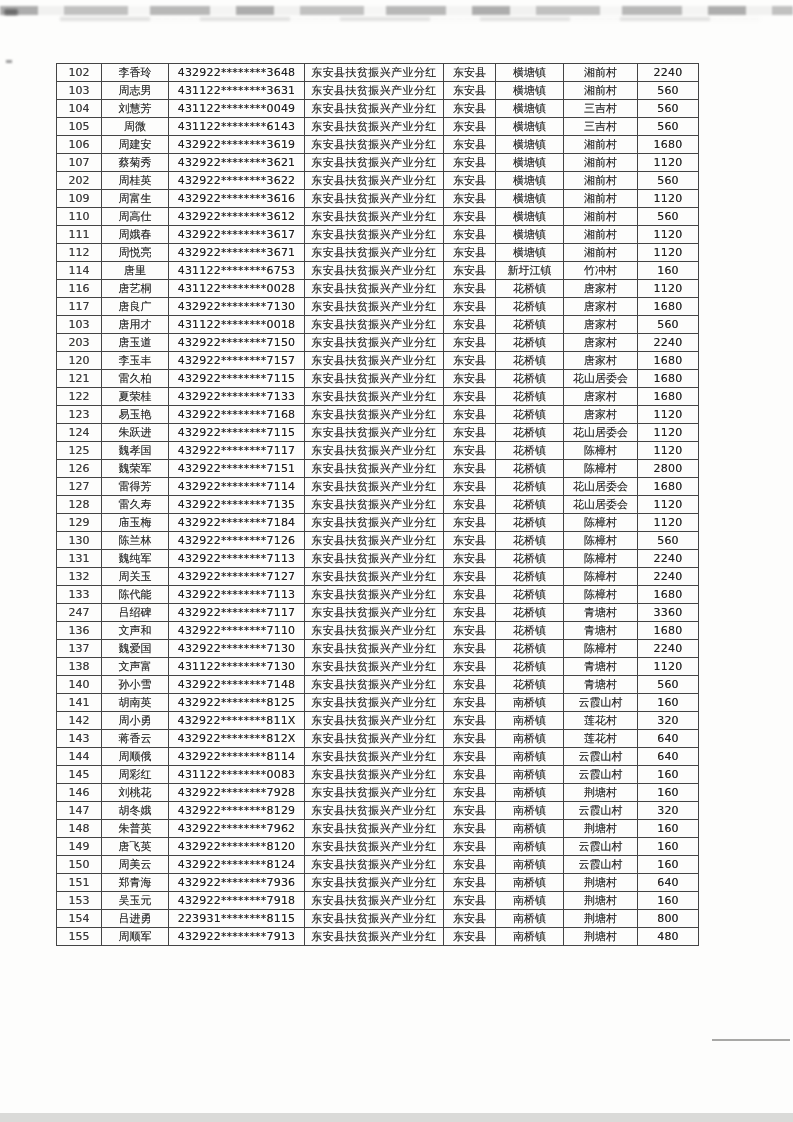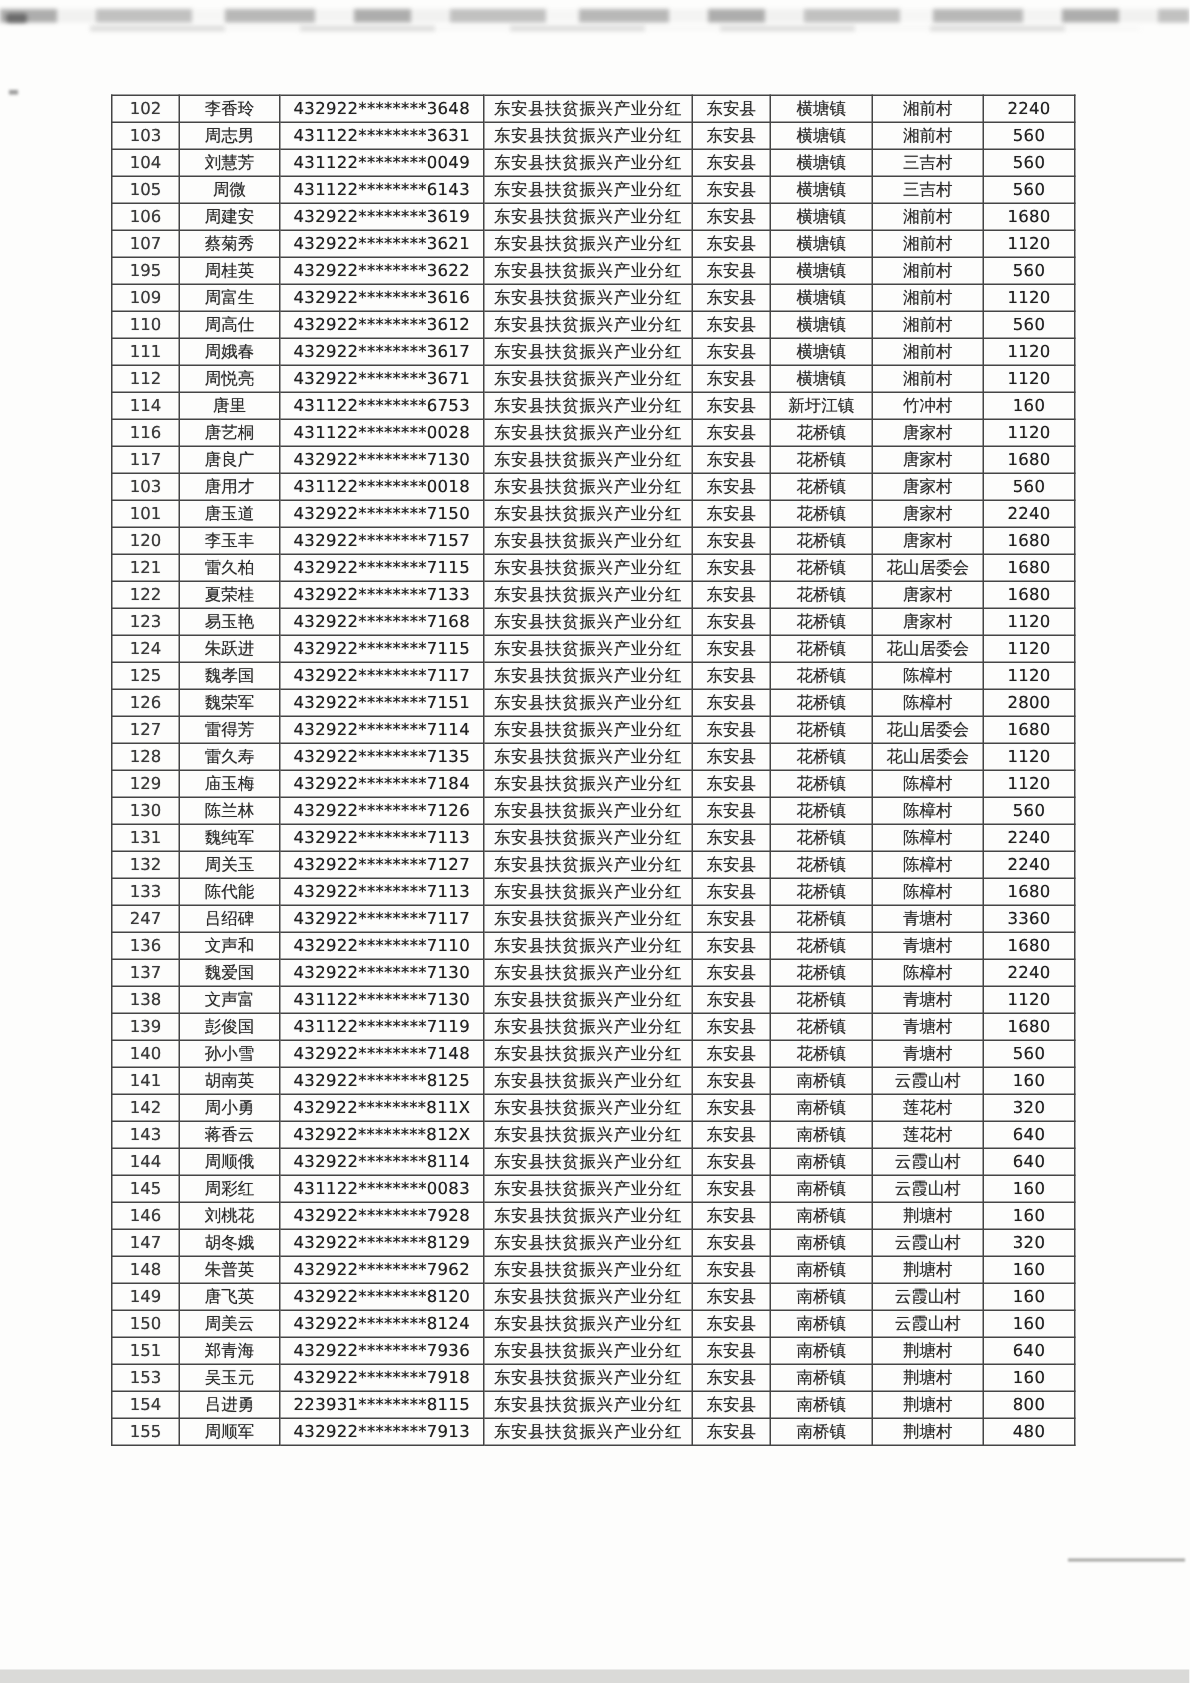--- a/index.html
+++ b/index.html
@@ -37,21 +37,21 @@
   .bottom-strip{
     position:absolute;bottom:0;left:0;width:793px;height:9px;
     background:#dadad8;
   }
   
   .bottom-smudge{
     position:absolute;top:1039px;left:712px;width:78px;height:2px;
     background:#a8a8a6;filter:blur(0.6px);
   }
   table.records{
-    position:absolute;left:74px;top:63px;width:642px;
+    position:absolute;left:56px;top:63px;width:642px;
     border-collapse:collapse;table-layout:fixed;
     color:#2e2e2e;
   }
   table.records td{
     border:1px solid #454545;
     height:17px;
     text-align:center;vertical-align:middle;
     padding:0 1px;
     white-space:nowrap;overflow:hidden;
     font-size:11px;
@@ -140,21 +140,21 @@
         <td class="col-no">107</td>
         <td class="col-name">蔡菊秀</td>
         <td class="col-id">432922********3621</td>
         <td class="col-project">东安县扶贫振兴产业分红</td>
         <td class="col-county">东安县</td>
         <td class="col-town">横塘镇</td>
         <td class="col-village">湘前村</td>
         <td class="col-amount">1120</td>
       </tr>
       <tr>
-        <td class="col-no">195</td>
+        <td class="col-no">202</td>
         <td class="col-name">周桂英</td>
         <td class="col-id">432922********3622</td>
         <td class="col-project">东安县扶贫振兴产业分红</td>
         <td class="col-county">东安县</td>
         <td class="col-town">横塘镇</td>
         <td class="col-village">湘前村</td>
         <td class="col-amount">560</td>
       </tr>
       <tr>
         <td class="col-no">109</td>
@@ -230,21 +230,21 @@
         <td class="col-no">103</td>
         <td class="col-name">唐用才</td>
         <td class="col-id">431122********0018</td>
         <td class="col-project">东安县扶贫振兴产业分红</td>
         <td class="col-county">东安县</td>
         <td class="col-town">花桥镇</td>
         <td class="col-village">唐家村</td>
         <td class="col-amount">560</td>
       </tr>
       <tr>
-        <td class="col-no">101</td>
+        <td class="col-no">203</td>
         <td class="col-name">唐玉道</td>
         <td class="col-id">432922********7150</td>
         <td class="col-project">东安县扶贫振兴产业分红</td>
         <td class="col-county">东安县</td>
         <td class="col-town">花桥镇</td>
         <td class="col-village">唐家村</td>
         <td class="col-amount">2240</td>
       </tr>
       <tr>
         <td class="col-no">120</td>
@@ -418,30 +418,20 @@
       </tr>
       <tr>
         <td class="col-no">138</td>
         <td class="col-name">文声富</td>
         <td class="col-id">431122********7130</td>
         <td class="col-project">东安县扶贫振兴产业分红</td>
         <td class="col-county">东安县</td>
         <td class="col-town">花桥镇</td>
         <td class="col-village">青塘村</td>
         <td class="col-amount">1120</td>
-      </tr>
-      <tr>
-        <td class="col-no">139</td>
-        <td class="col-name">彭俊国</td>
-        <td class="col-id">431122********7119</td>
-        <td class="col-project">东安县扶贫振兴产业分红</td>
-        <td class="col-county">东安县</td>
-        <td class="col-town">花桥镇</td>
-        <td class="col-village">青塘村</td>
-        <td class="col-amount">1680</td>
       </tr>
       <tr>
         <td class="col-no">140</td>
         <td class="col-name">孙小雪</td>
         <td class="col-id">432922********7148</td>
         <td class="col-project">东安县扶贫振兴产业分红</td>
         <td class="col-county">东安县</td>
         <td class="col-town">花桥镇</td>
         <td class="col-village">青塘村</td>
         <td class="col-amount">560</td>

